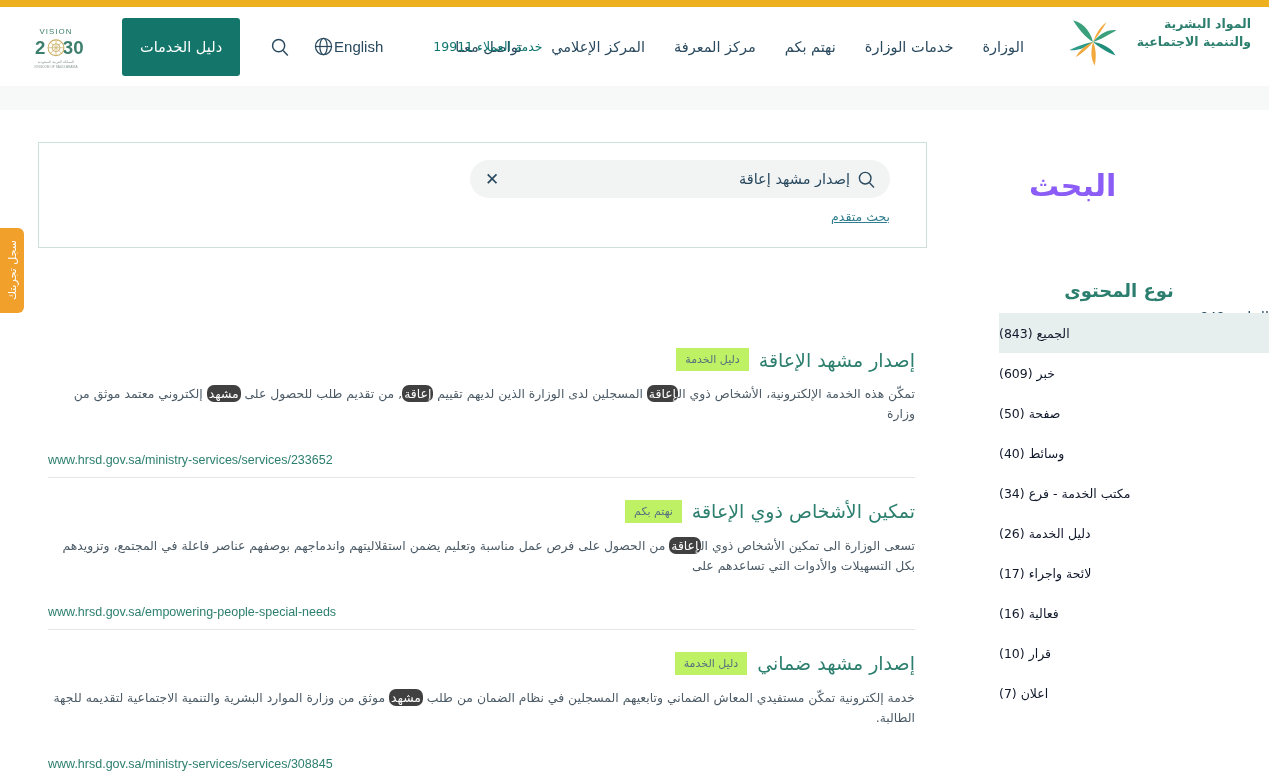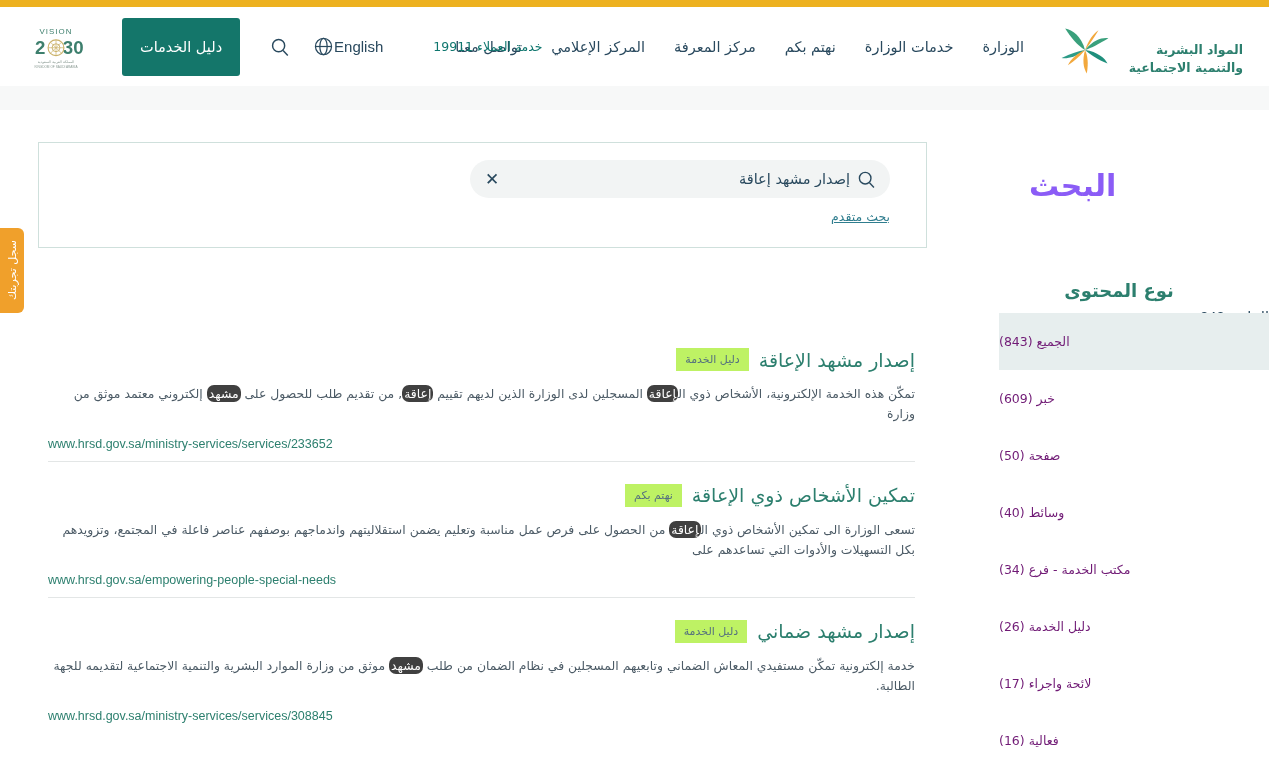--- a/index.html
+++ b/index.html
@@ -19,22 +19,22 @@
   }
 
   
   .header {
     position: absolute; top: 7px; left: 0;
     width: 1269px; height: 79px;
     background: #ffffff;
     display: flex; align-items: center;
   }
   .hdr-logo {
-    position: absolute; right: 26px; top: 8px;
-    display: flex; align-items: flex-end; gap: 17px;
+    position: absolute; right: 18px; top: 8px;
+    display: flex; align-items: flex-start; gap: 17px;
     height: 62px;
   }
   .logo-text {
     text-align: right; color: #2c7f6e;
     font-size: 12.5px; line-height: 1.45; font-weight: 700;
     white-space: pre-line; letter-spacing: -0.2px;
   }
   .logo-mark { width: 54px; height: 54px; flex: 0 0 54px; }
 
   .hdr-nav {
@@ -154,35 +154,35 @@
     background: #bef264; color: #55707f; font-size: 11px;
     padding: 5px 9px; white-space: nowrap;
   }
   .result-desc {
     margin-top: 13px; color: #4c5b66;
     font-size: 12.4px; line-height: 1.65;
     text-align: right; direction: rtl;
   }
   .hl { background: #404040; color: #ffffff; padding: 1px 2px; border-radius: 7px; }
   .result-url {
-    margin-top: 12px; color: #2c7f6e; font-size: 12.5px;
+    margin-top: 28px; color: #2c7f6e; font-size: 12.5px;
     text-align: left; direction: ltr; cursor: pointer;
     font-family: "Liberation Sans", sans-serif;
   }
 
   
   .filters { position: absolute; right: 0; top: 280px; width: 270px; }
   .filters-title {
     color: #2c7f6e; font-size: 18px; font-weight: 700;
     text-align: center; padding-right: 30px; margin-bottom: 12px;
   }
   .filter-item {
-    height: 57px; display: flex; align-items: center;
+    height: 40px; display: flex; align-items: center;
     justify-content: flex-end; padding-right: 30px;
-    color: #701a75; font-size: 12.5px; cursor: pointer;
+    color: #0f172a; font-size: 12.5px; cursor: pointer;
     direction: rtl;
   }
   .filter-item.active { background: #e7eeee; }
 </style>
 </head>
 <body>
 
 <div class="top-accent"></div>
 
 <div class="header">

